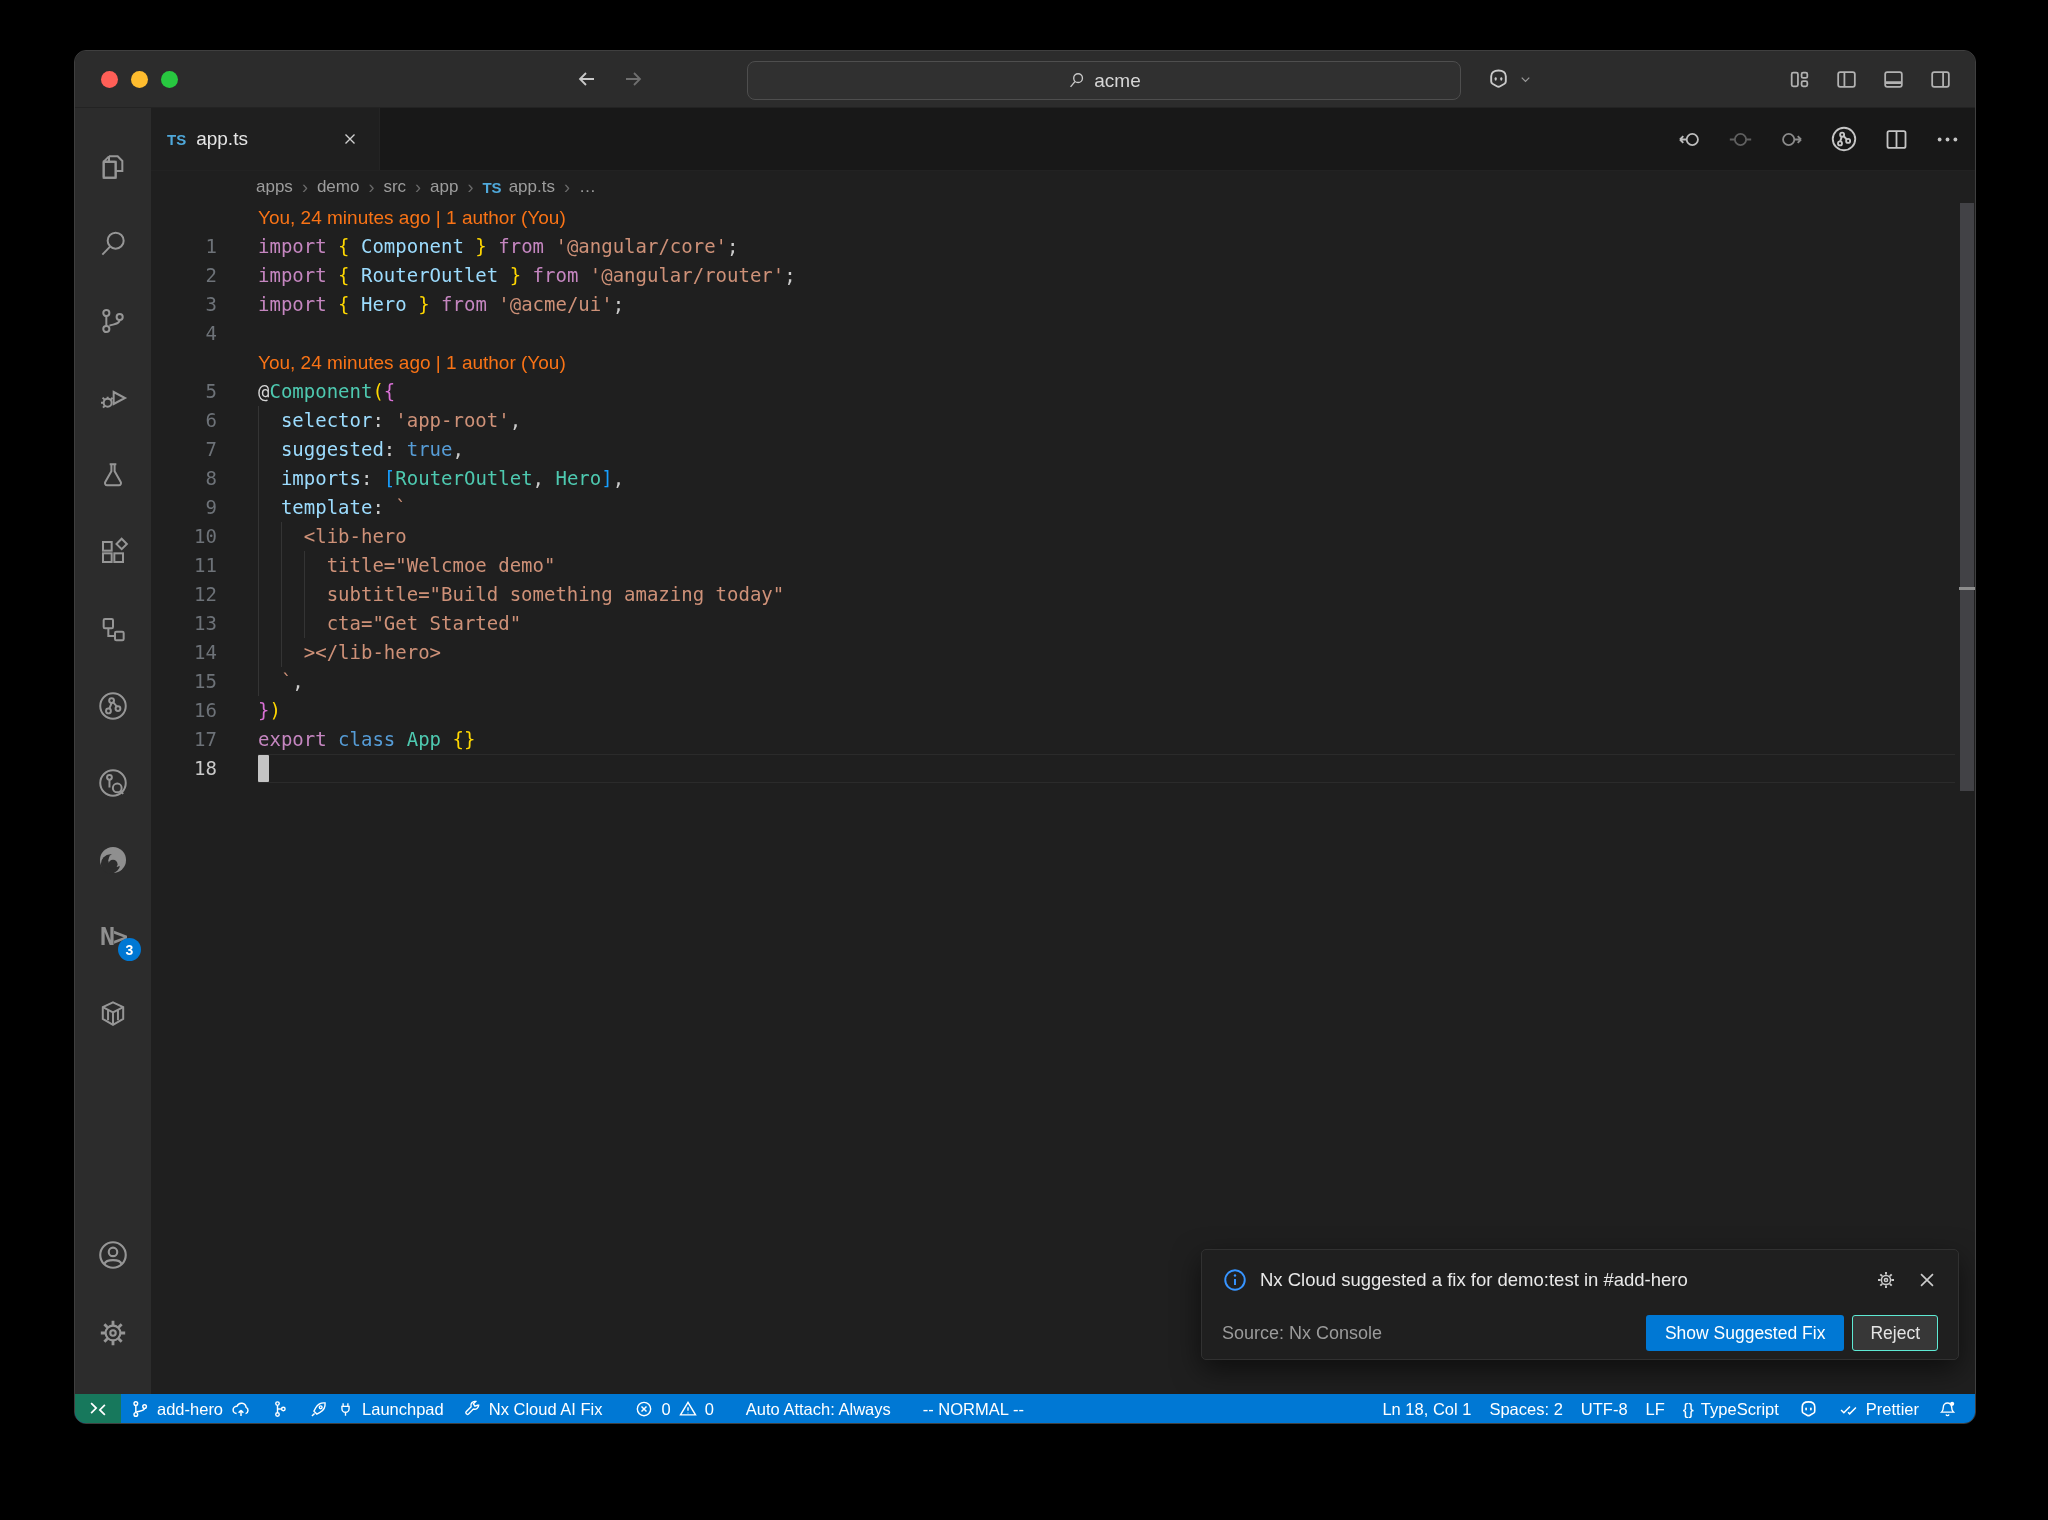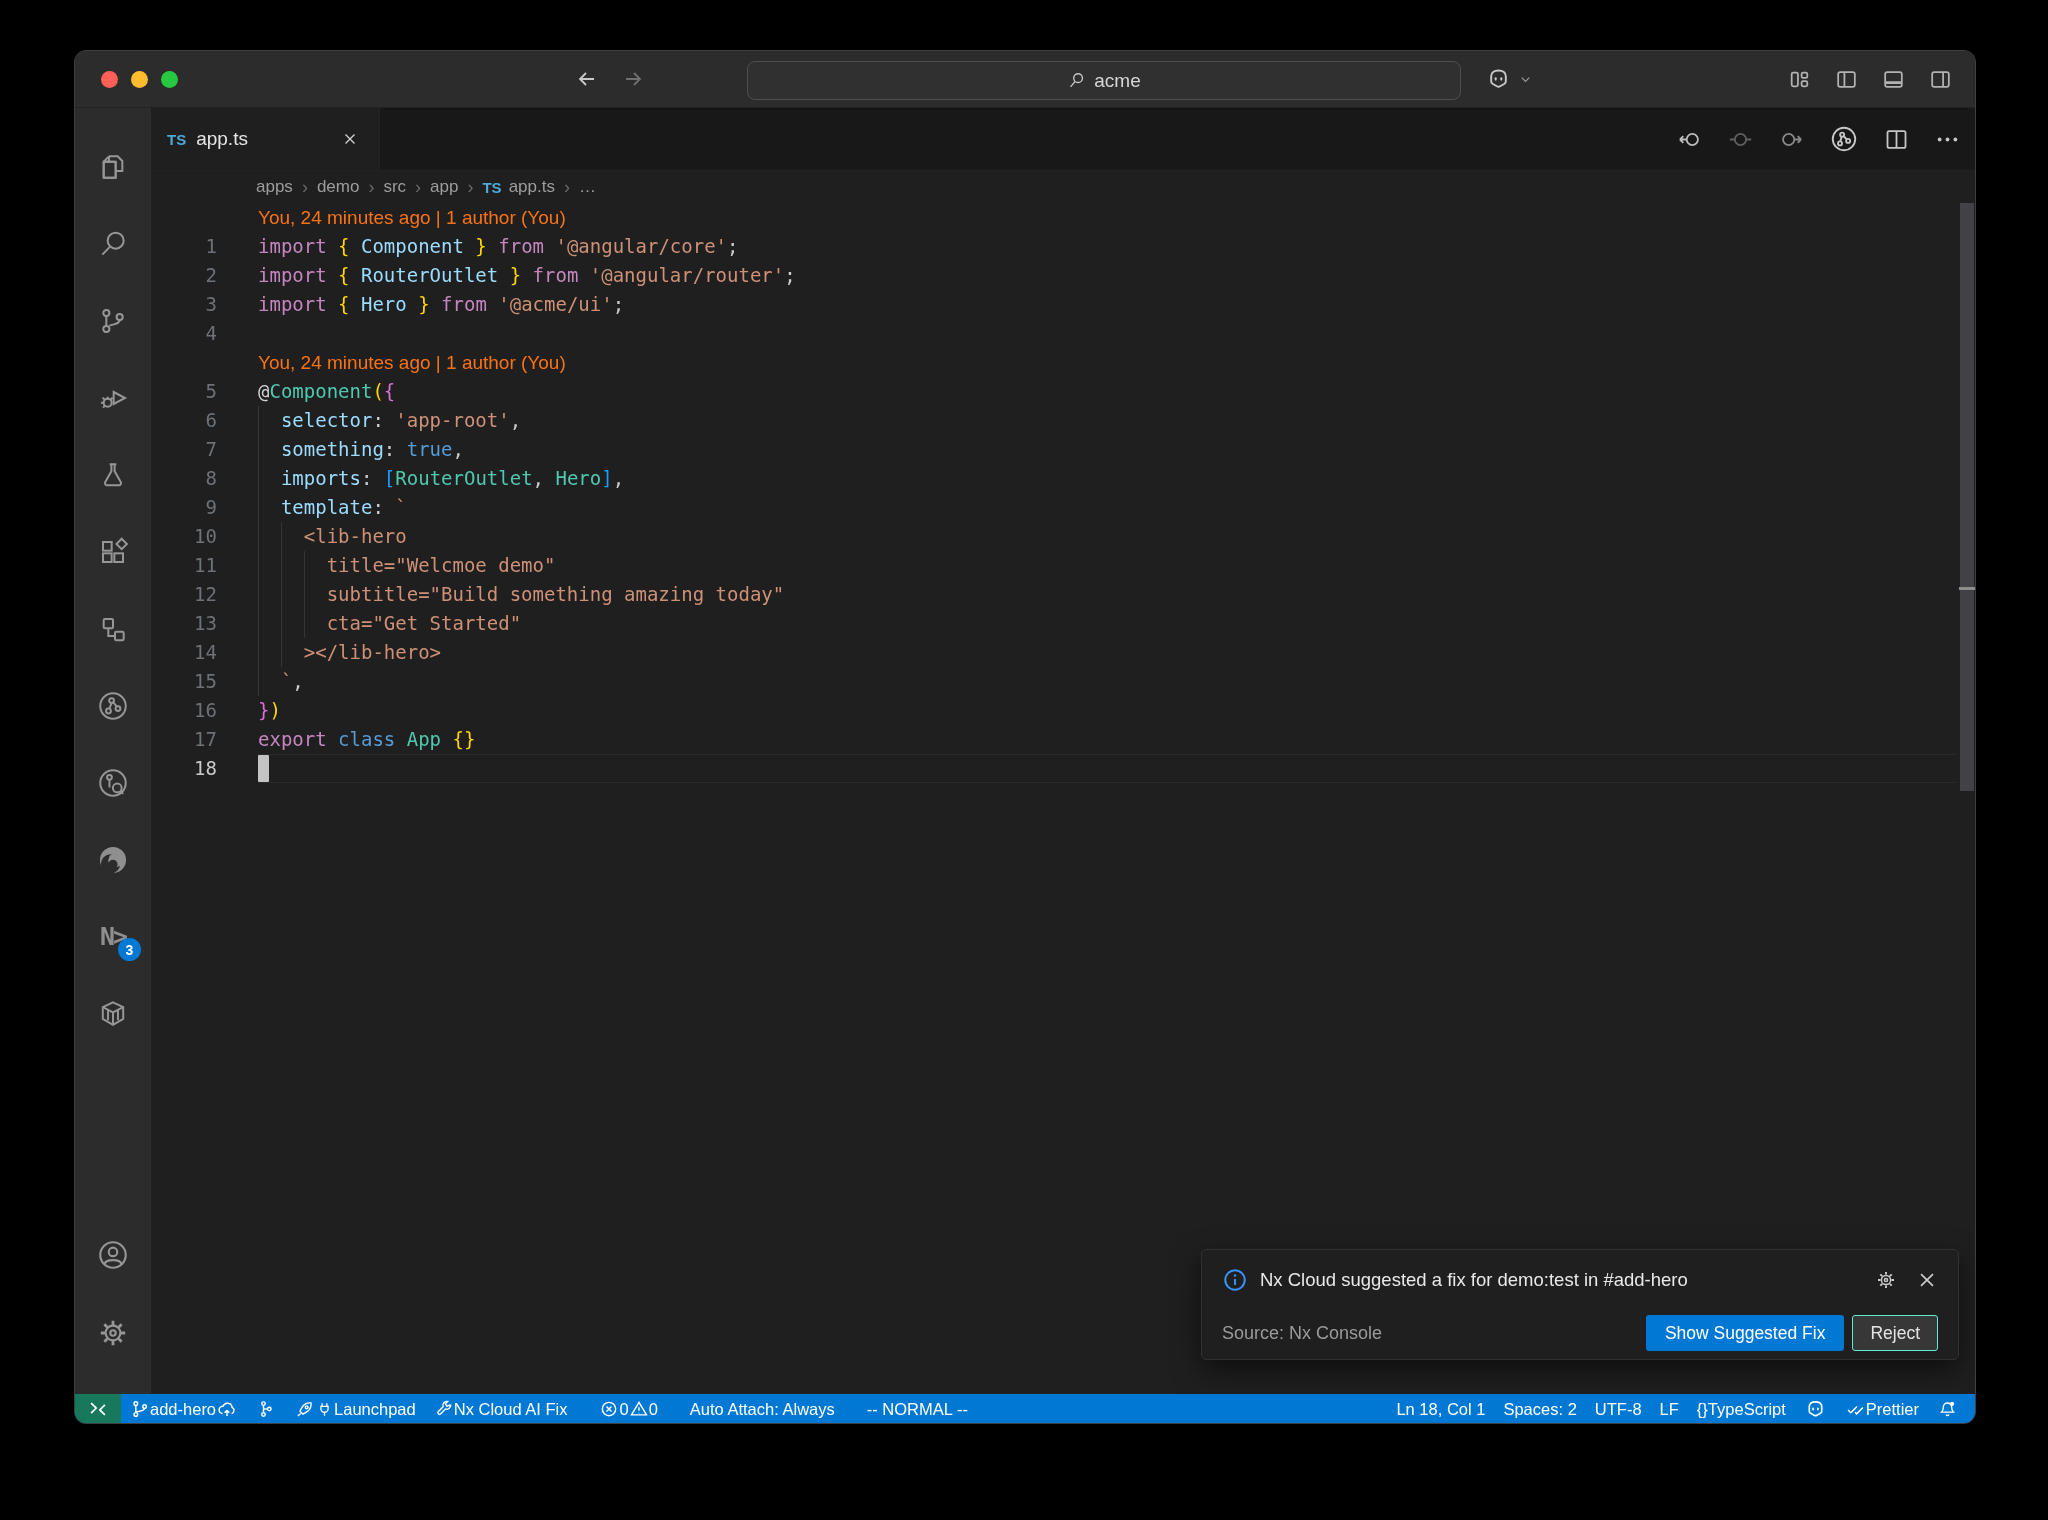--- a/index.html
+++ b/index.html
@@ -67,21 +67,21 @@
   .toast-actions-icons{display:flex;gap:18px;align-items:center;}
   .toast-row2{display:flex;align-items:center;margin-top:22px;}
   .toast-source{color:#9b9b9b;font-size:18px;flex:1;}
   .btn{border:none;border-radius:3px;font-size:17.5px;height:36px;display:flex;align-items:center;cursor:pointer;
     font-family:"Liberation Sans",sans-serif;}
   .btn-primary{background:#0078d4;color:#fff;padding:0 19px;margin-right:8px;}
   .btn-secondary{background:#373737;color:#e4e4e4;padding:0 17px;border:1px solid #5eead4;}
   
   .statusbar{height:30px;background:#0078d4;display:flex;align-items:stretch;color:#fff;font-size:16.5px;}
   .sb-remote{width:46px;background:#17785c;display:flex;align-items:center;justify-content:center;flex:none;}
-  .sb-item{display:flex;align-items:center;padding:0 9px;white-space:nowrap;cursor:pointer;}
+  .sb-item{display:flex;align-items:center;gap:7px;padding:0 9px;white-space:nowrap;cursor:pointer;}
   .sb-left{display:flex;align-items:stretch;flex:1;min-width:0;}
   .sb-right{display:flex;align-items:stretch;padding-right:8px;}
   .sb-gap{width:14px;}
   svg{display:block;}
 </style>
 </head>
 <body>
 
 <div class="stage">
   <div class="window">
@@ -342,21 +342,21 @@
         <div class="editor">
           <div class="lines">
               <div class="row lens-row"><div class="gutter"></div><div class="code"><span>You, 24 minutes ago | 1 author (You)</span></div></div>
               <div class="row"><div class="gutter">1</div><div class="code"><span class="c-kw">import </span><span class="c-b1">{ </span><span class="c-id">Component</span><span class="c-b1"> }</span><span class="c-kw"> from </span><span class="c-str">'@angular/core'</span><span class="c-pu">;</span></div></div>
               <div class="row"><div class="gutter">2</div><div class="code"><span class="c-kw">import </span><span class="c-b1">{ </span><span class="c-id">RouterOutlet</span><span class="c-b1"> }</span><span class="c-kw"> from </span><span class="c-str">'@angular/router'</span><span class="c-pu">;</span></div></div>
               <div class="row"><div class="gutter">3</div><div class="code"><span class="c-kw">import </span><span class="c-b1">{ </span><span class="c-id">Hero</span><span class="c-b1"> }</span><span class="c-kw"> from </span><span class="c-str">'@acme/ui'</span><span class="c-pu">;</span></div></div>
               <div class="row"><div class="gutter">4</div><div class="code"></div></div>
               <div class="row lens-row"><div class="gutter"></div><div class="code"><span>You, 24 minutes ago | 1 author (You)</span></div></div>
               <div class="row"><div class="gutter">5</div><div class="code"><span class="c-at">@</span><span class="c-ty">Component</span><span class="c-b1">(</span><span class="c-b2">{</span></div></div>
               <div class="row"><div class="gutter">6</div><div class="code"><i class="guide" style="left: 0ch;"></i><span class="c-pu">  </span><span class="c-id">selector</span><span class="c-pu">: </span><span class="c-str">'app-root'</span><span class="c-pu">,</span></div></div>
-              <div class="row"><div class="gutter">7</div><div class="code"><i class="guide" style="left: 0ch;"></i><span class="c-pu">  </span><span class="c-id">something</span><span class="c-pu">: </span><span class="c-const">true</span><span class="c-pu">,</span></div></div>
+              <div class="row"><div class="gutter">7</div><div class="code"><i class="guide" style="left: 0ch;"></i><span class="c-pu">  </span><span class="c-id">suggested</span><span class="c-pu">: </span><span class="c-const">true</span><span class="c-pu">,</span></div></div>
               <div class="row"><div class="gutter">8</div><div class="code"><i class="guide" style="left: 0ch;"></i><span class="c-pu">  </span><span class="c-id">imports</span><span class="c-pu">: </span><span class="c-b3">[</span><span class="c-ty">RouterOutlet</span><span class="c-pu">, </span><span class="c-ty">Hero</span><span class="c-b3">]</span><span class="c-pu">,</span></div></div>
               <div class="row"><div class="gutter">9</div><div class="code"><i class="guide" style="left: 0ch;"></i><span class="c-pu">  </span><span class="c-id">template</span><span class="c-pu">: </span><span class="c-str">`</span></div></div>
               <div class="row"><div class="gutter">10</div><div class="code"><i class="guide" style="left: 0ch;"></i><i class="guide" style="left: 2ch;"></i><span class="c-str">    &lt;lib-hero</span></div></div>
               <div class="row"><div class="gutter">11</div><div class="code"><i class="guide" style="left: 0ch;"></i><i class="guide" style="left: 2ch;"></i><i class="guide" style="left: 4ch;"></i><span class="c-str">      title="Welcmoe demo"</span></div></div>
               <div class="row"><div class="gutter">12</div><div class="code"><i class="guide" style="left: 0ch;"></i><i class="guide" style="left: 2ch;"></i><i class="guide" style="left: 4ch;"></i><span class="c-str">      subtitle="Build something amazing today"</span></div></div>
               <div class="row"><div class="gutter">13</div><div class="code"><i class="guide" style="left: 0ch;"></i><i class="guide" style="left: 2ch;"></i><i class="guide" style="left: 4ch;"></i><span class="c-str">      cta="Get Started"</span></div></div>
               <div class="row"><div class="gutter">14</div><div class="code"><i class="guide" style="left: 0ch;"></i><i class="guide" style="left: 2ch;"></i><span class="c-str">    &gt;&lt;/lib-hero&gt;</span></div></div>
               <div class="row"><div class="gutter">15</div><div class="code"><i class="guide" style="left: 0ch;"></i><span class="c-str">  `</span><span class="c-pu">,</span></div></div>
               <div class="row"><div class="gutter">16</div><div class="code"><span class="c-b2">}</span><span class="c-b1">)</span></div></div>
               <div class="row"><div class="gutter">17</div><div class="code"><span class="c-kw">export </span><span class="c-cl">class </span><span class="c-ty">App </span><span class="c-b1">{}</span></div></div>

